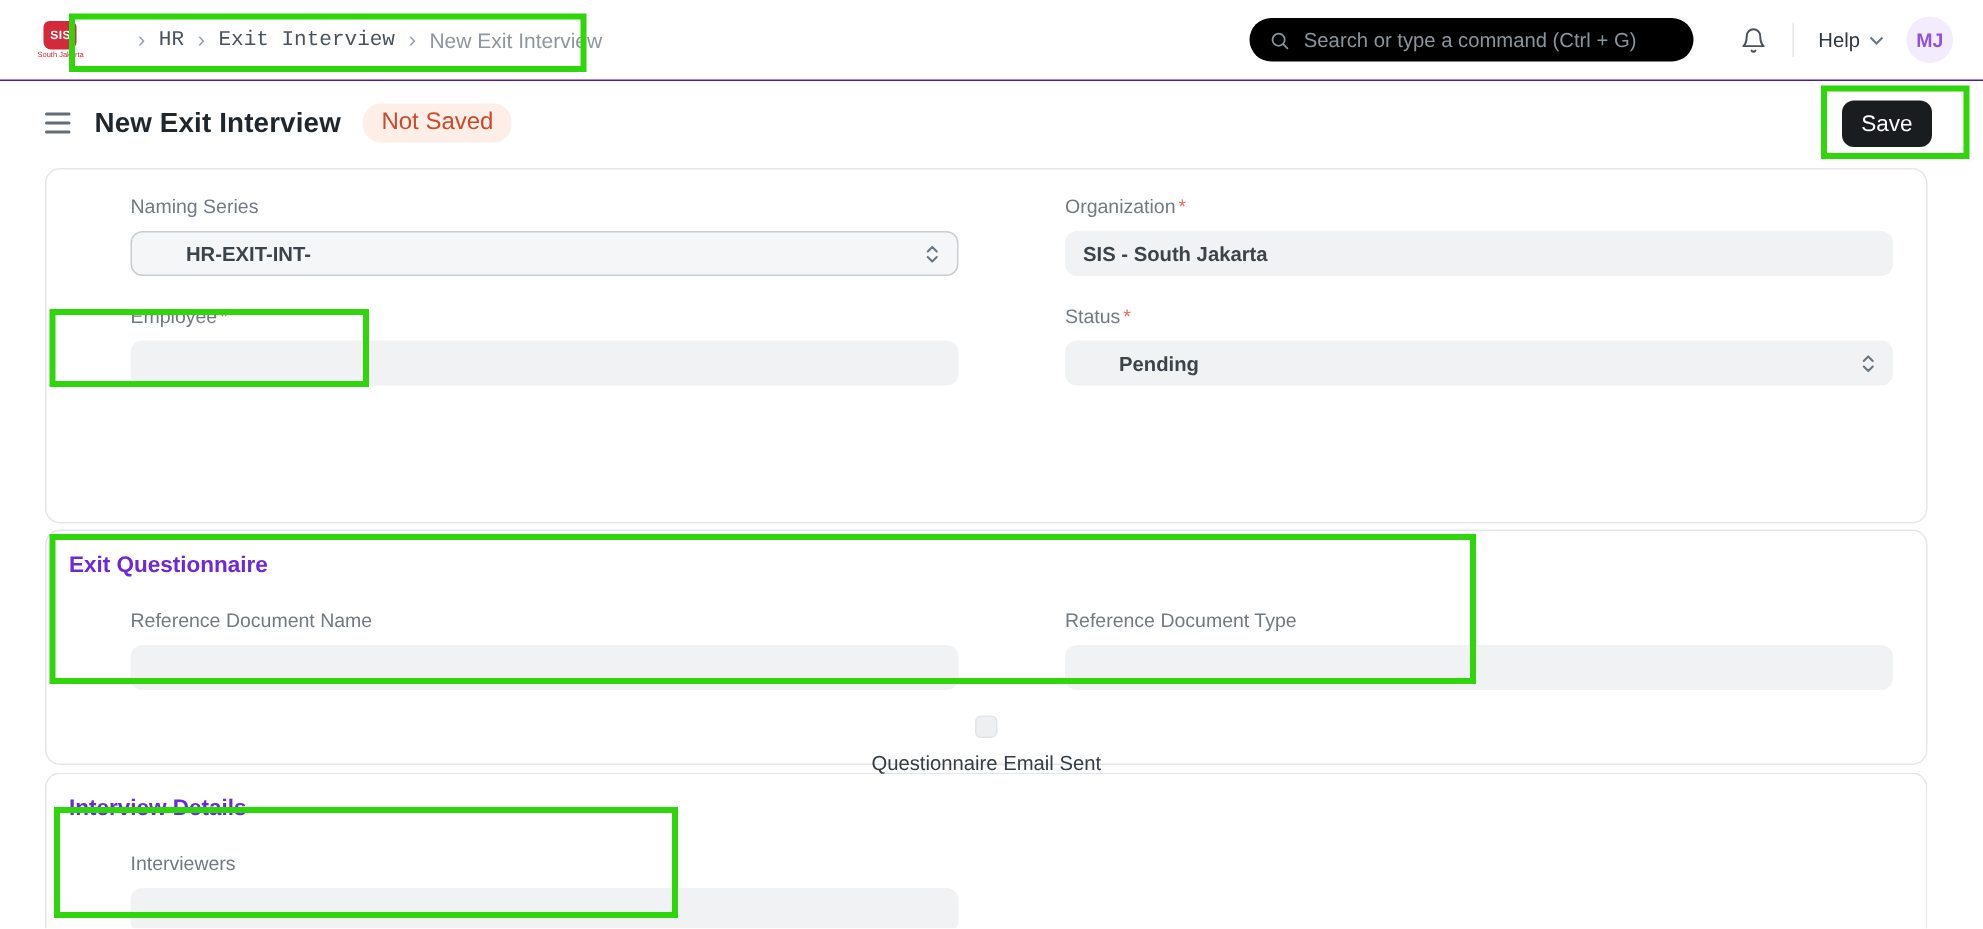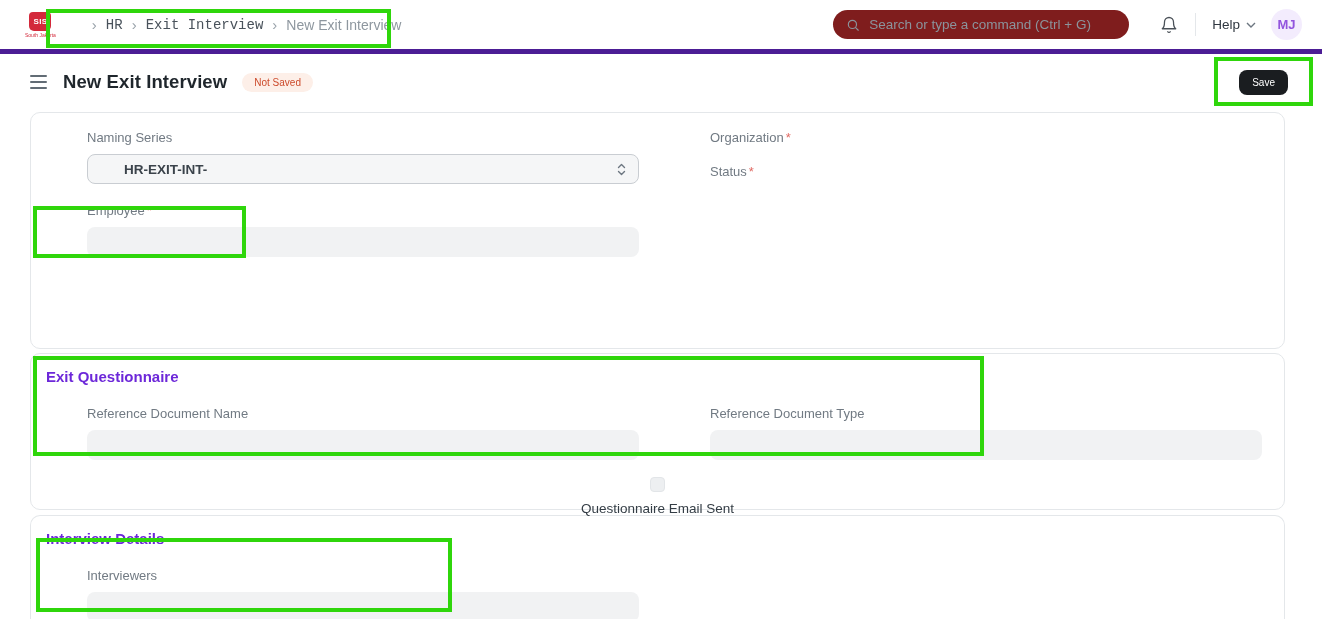--- a/index.html
+++ b/index.html
@@ -5,63 +5,63 @@
   * { margin:0; padding:0; box-sizing:border-box; }
   html,body { background:#fff; }
   .screen {
     position:relative; width:1322px; height:619px; overflow:hidden;
     background:#fff; font-family:"Liberation Sans", sans-serif; color:#3b434b;
   }
   
   .navbar {
     position:absolute; top:0; left:0; width:100%; height:54px;
     display:flex; align-items:center; padding:0 20px 0 25px;
-    background:#fff; border-bottom:5px solid #4c1d95;
+    background:#fff; border-bottom:1px solid #4c1d95;
   }
   .logo { display:flex; flex-direction:column; align-items:center; cursor:pointer; }
   .logo-crest {
     width:22px; height:19px; background:#d3293b; border-radius:4px 4px 5px 5px;
     color:#fff; font-size:8px; font-weight:bold; display:flex; align-items:center; justify-content:center;
     letter-spacing:.3px;
   }
   .logo-sub { font-size:5px; color:#d3293b; white-space:nowrap; margin-top:1px; }
   .breadcrumb { display:flex; align-items:center; gap:9px; margin-left:36px; font-size:14px; }
   .bc-sep { color:#9aa3ab; font-size:15px; }
   .bc-link { color:#49525b; text-decoration:none; cursor:pointer;font-family:Liberation Mono, monospace; }
   .bc-current { color:#8e979f; }
   .nav-right { margin-left:auto; display:flex; align-items:center; }
   .searchbar {
-    width:296px; height:29px; background:#7f1d1d; border-radius:15px;
+    width:296px; height:29px; background:#000000; border-radius:15px;
     display:flex; align-items:center; gap:9px; padding:12px 13px; cursor:pointer;
   }
   .search-ph { color:#8b949c; font-size:13.5px; }
   .bell { background:none; border:none; margin-left:31px; cursor:pointer; display:flex; align-items:center; }
   .nav-divider { width:1px; height:23px; background:#e4e7ea; margin:0 14px 0 17px; }
   .help { display:flex; align-items:center; gap:6px; font-size:13.5px; color:#2f3740; cursor:pointer; padding:4px 2px; }
   .avatar {
     width:31px; height:31px; border-radius:50%; background:#f3ecfd; margin-left:13px;
     display:flex; align-items:center; justify-content:center;
     color:#9254de; font-size:13px; font-weight:600; cursor:pointer;
   }
   
   .page-head {
     position:absolute; top:54px; left:0; width:100%; height:56px;
     display:flex; align-items:center; padding:0 34px 0 28px; background:#fff;
   }
   .menu-btn { display:flex; flex-direction:column; gap:4px; margin-right:14px; cursor:pointer; padding:2px; }
   .menu-btn i { display:block; width:17px; height:2px; background:#626c75; border-radius:1px; }
   .page-title { font-size:18.5px; font-weight:700; color:#1f262c; letter-spacing:.1px; }
   .badge {
-    margin-left:15px; background:#fdefe8; color:#cc4a2b; font-size:10px;
+    margin-left:15px; background:#fdefe8; color:#cc4a2b; font-size:16px;
     padding:4px 12px; border-radius:12px;
   }
   .spacer { flex:1; }
   .save-btn {
     background:#1a1d20; color:#fff; border:none; border-radius:8px;
-    font-size:10px; font-family:inherit; padding:7px 13px; cursor:pointer;
+    font-size:15px; font-family:inherit; padding:7px 13px; cursor:pointer;
   }
   
   .form-area { position:absolute; top:112px; left:30px; width:1255px; }
   .card {
     background:#fff; border:1px solid #e4e7ea; border-radius:10px;
     padding-top:17px; padding-bottom:16px;
   }
   .card-main { height:237px; }
   .card-eq { margin-top:4px; height:157px; padding-top:14px; }
   .card-id { margin-top:5px; height:140px; padding-top:14px; border-bottom:none; border-radius:10px 10px 0 0; }
@@ -170,25 +170,35 @@
               <span>Employee</span><span class="req">*</span>
             </label>
             <input class="control" value="" style="">
           </div>
         </div>
         <div class="col">
           <div class="fg">
             <label class="flabel">
               <span>Organization</span><span class="req">*</span>
             </label>
+            <input class="control" value="SIS - South Jakarta" style="">
           </div>
           <div class="fg">
             <label class="flabel">
               <span>Status</span><span class="req">*</span>
             </label>
+            <div class="control select">
+              <span>Pending</span>
+              <span class="caret">
+                <svg width="9" height="13" viewBox="0 0 9 13" fill="none" stroke="#6c7680" stroke-width="1.4" stroke-linecap="round" stroke-linejoin="round">
+                    <path d="M1.5 4.6 L4.5 1.6 L7.5 4.6"></path>
+                    <path d="M1.5 8.4 L4.5 11.4 L7.5 8.4"></path>
+                  </svg>
+              </span>
+            </div>
           </div>
         </div>
       </div>
     </section>
 
     <section class="card card-eq">
       <h2 class="sec-title">Exit Questionnaire</h2>
       <div class="grid2">
         <div class="col">
           <div class="fg" style="margin-bottom:0;">

